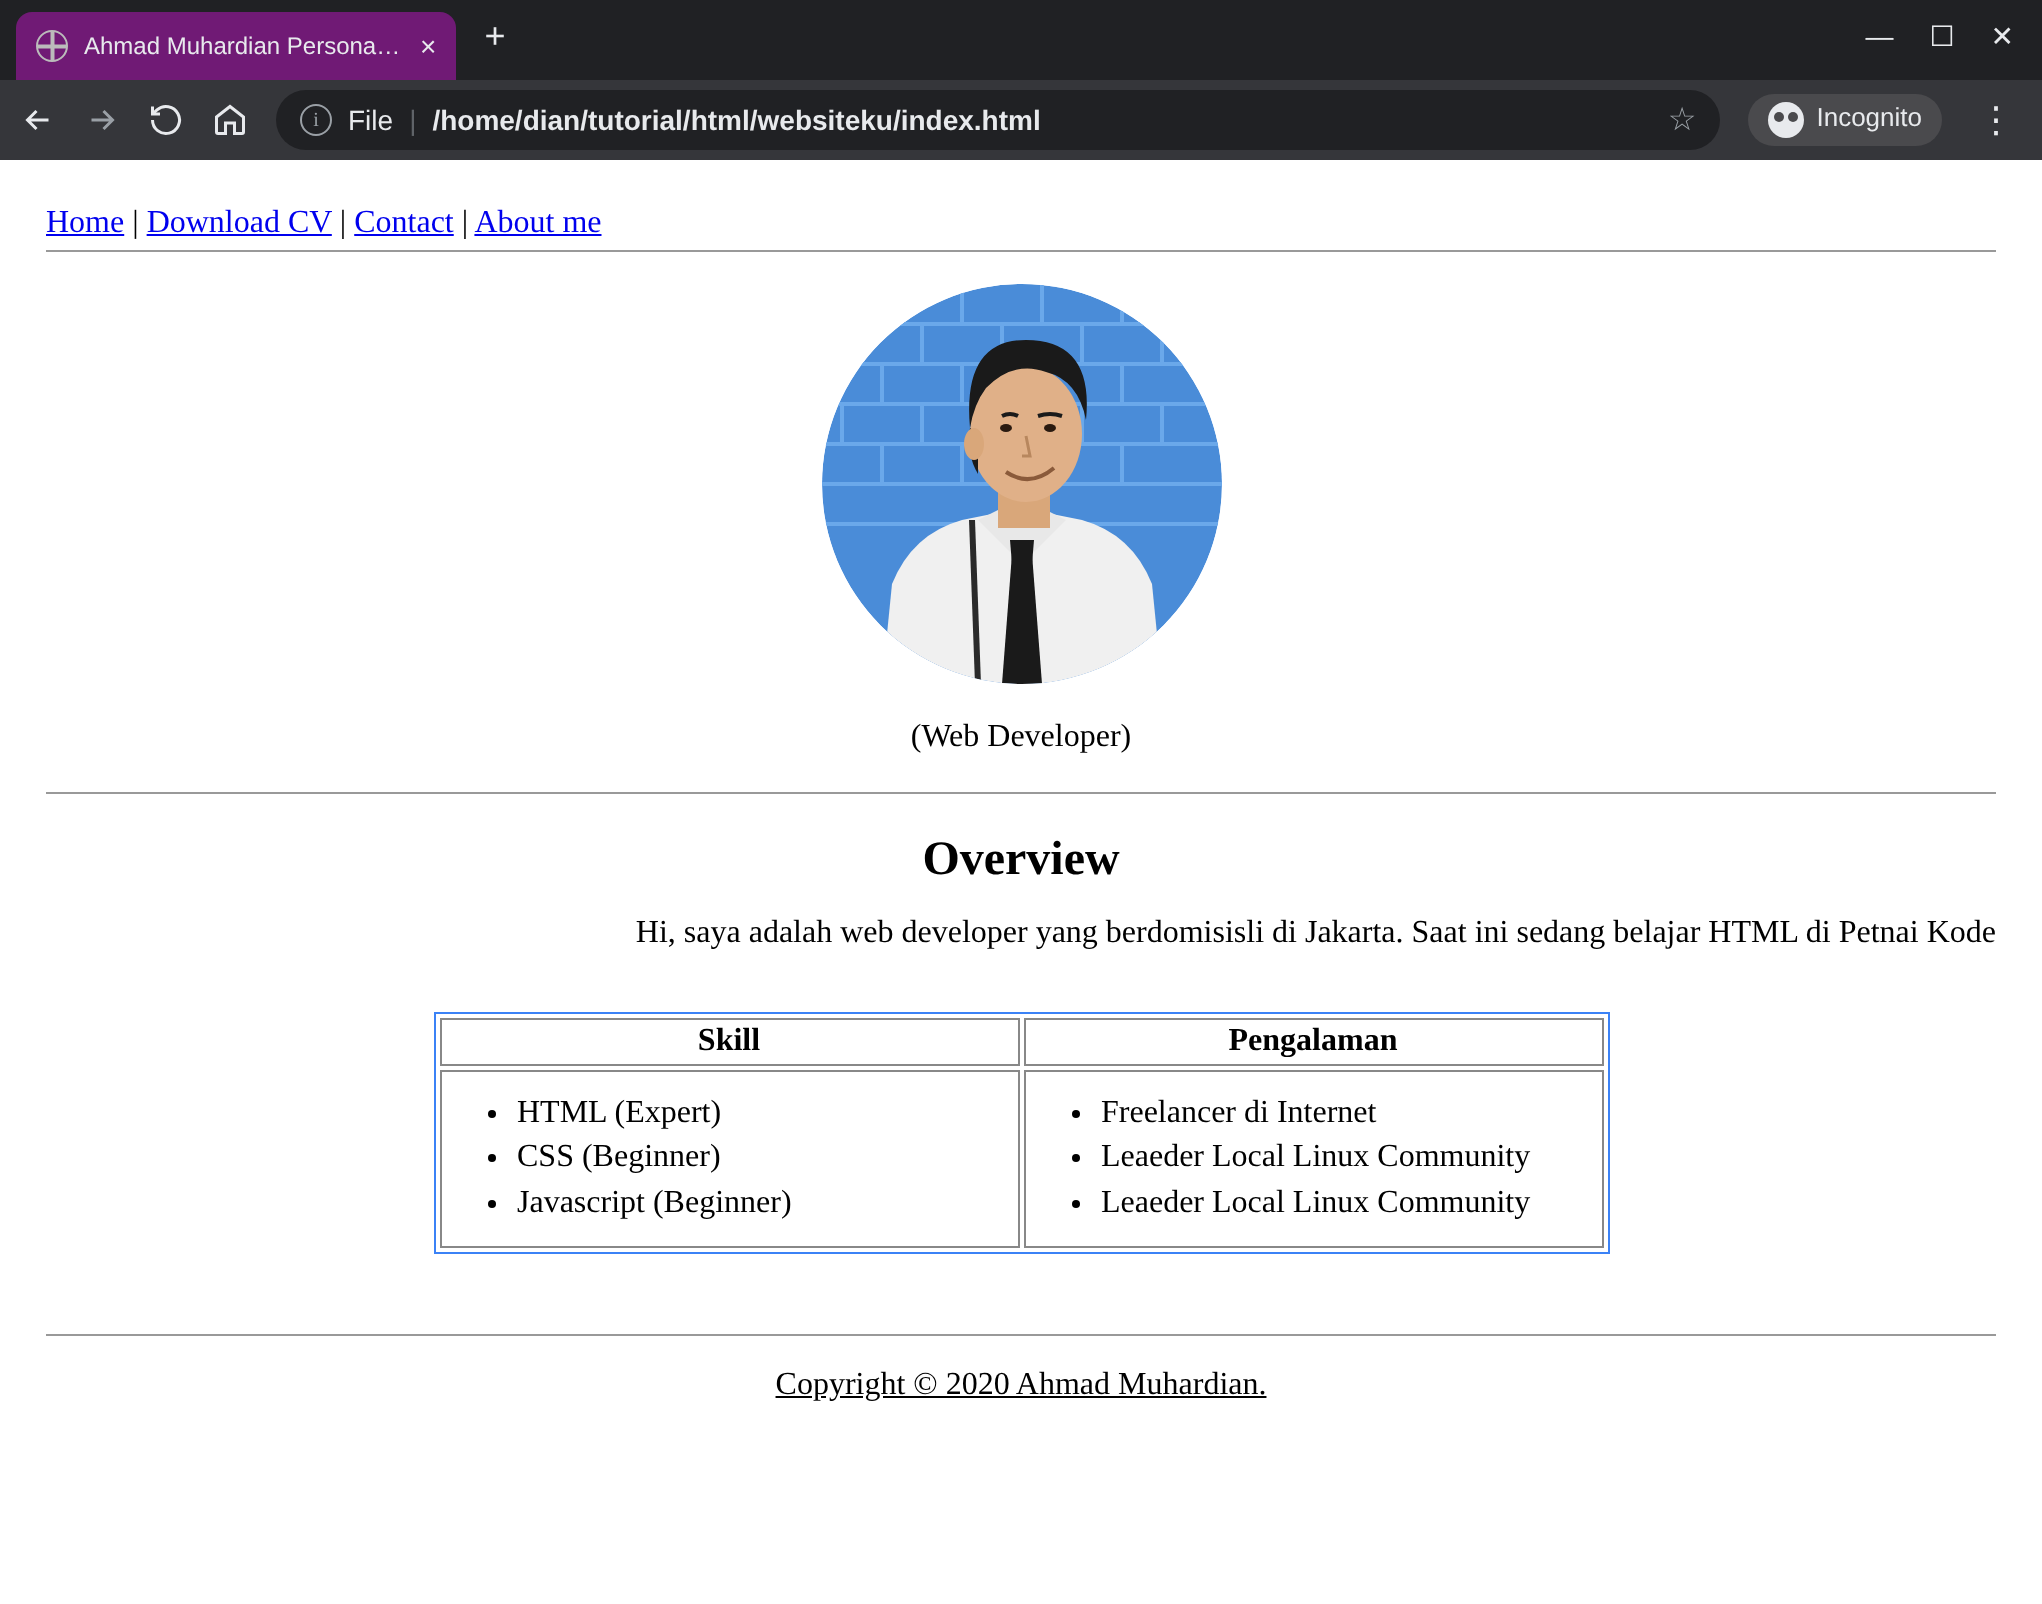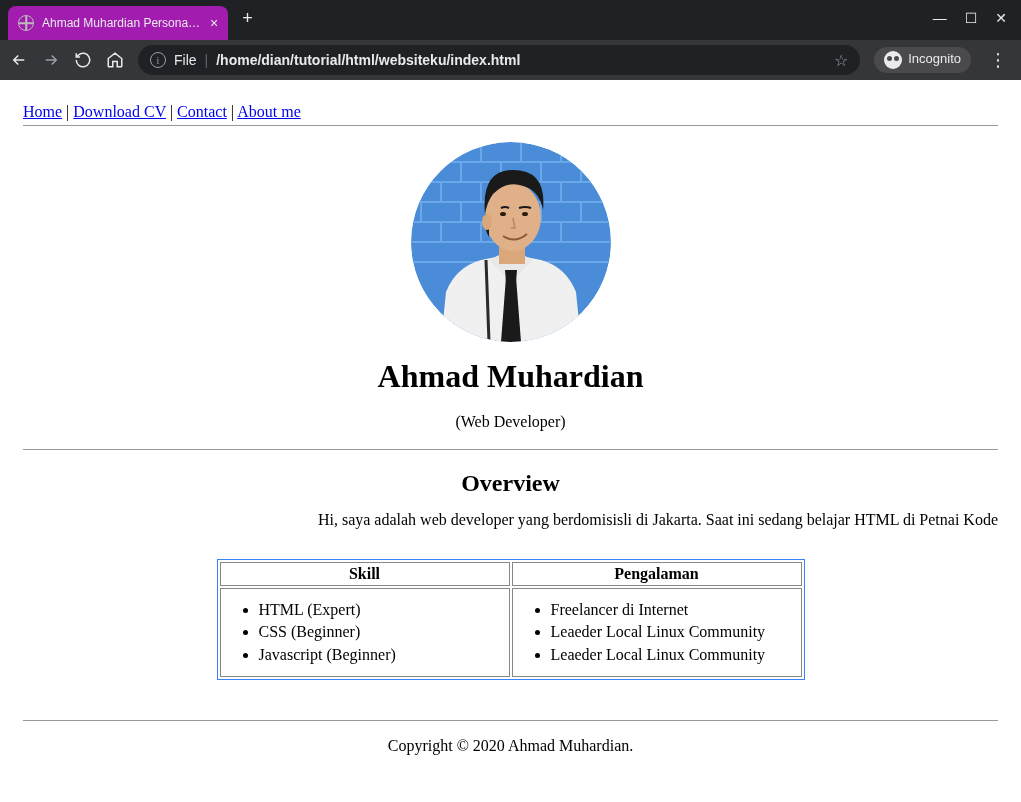--- a/index.html
+++ b/index.html
@@ -1,20 +1,20 @@
 <!DOCTYPE html>
 <html><head>
   <meta charset="utf-8">
   <style>
     * { box-sizing: border-box; margin: 0; padding: 0; }
     body { font-family: Arial, sans-serif; background: #0a0a0a; width: 1021px; height: 802px; overflow: hidden; }
 
     
     .titlebar { height: 40px; background: #202124; display: flex; align-items: flex-end; }
-    .tab { display: flex; align-items: center; background: #a21caf; height: 34px; margin-left: 8px; margin-top: 6px; border-radius: 8px 8px 0 0; padding: 0 10px; gap: 8px; min-width: 220px; }
+    .tab { display: flex; align-items: center; background: #701a75; height: 34px; margin-left: 8px; margin-top: 6px; border-radius: 8px 8px 0 0; padding: 0 10px; gap: 8px; min-width: 220px; }
     .tab-favicon { width: 16px; height: 16px; border-radius: 50%; border: 1.5px solid #bbb; position: relative; flex-shrink: 0; }
     .tab-favicon::before, .tab-favicon::after { content:""; position:absolute; background:#bbb; }
     .tab-favicon::before { left:0; right:0; top:50%; height:1.5px; transform:translateY(-50%); }
     .tab-favicon::after { top:0; bottom:0; left:50%; width:1.5px; transform:translateX(-50%); }
     .tab-title { color: #e8eaed; font-size: 12px; max-width: 160px; overflow: hidden; white-space: nowrap; text-overflow: ellipsis; }
     .tab-close { color: #e8eaed; font-size: 14px; line-height: 1; cursor: pointer; margin-left: auto; }
     .new-tab { color: #e8eaed; font-size: 18px; padding: 0 14px; cursor: pointer; align-self: center; margin-bottom: 4px; }
     .window-controls { margin-left: auto; display: flex; gap: 18px; padding-right: 14px; align-self: flex-start; margin-top: 10px; }
     .wc { color:#e8eaed; font-size: 14px; cursor: pointer; font-family: Arial; }
 
@@ -47,21 +47,21 @@
     h1 { font-size:32px; font-weight:bold; margin:16px 0 10px; }
     .subtitle { margin:18px 0; }
     h2 { font-size:24px; font-weight:bold; text-align:center; margin:20px 0 12px; }
     .overview-text { text-align:right; margin:14px 0 30px; }
     table { border-collapse: separate; border-spacing: 2px; margin: 16px auto; border: 1px solid #3b82f6; }
     th, td { border:1px solid #888; padding:2px 4px; vertical-align:top; }
     th { text-align:center; font-weight:bold; width:290px; }
     td { width:290px; padding:10px; }
     td ul { list-style:disc; padding-left:28px; }
     td li { line-height: 1.4; }
-    .footer { text-align:center; margin:16px 0; }
+    .footer { text-align:center; margin:16px 0;text-decoration:underline; }
     hr.big { margin-top:40px; }
   </style>
 </head>
 <body>
 
 <div class="titlebar">
   <div class="tab">
     <span class="tab-favicon"></span>
     <span class="tab-title">Ahmad Muhardian Personal W</span>
     <span class="tab-close">×</span>
@@ -187,21 +187,20 @@
 
             <ellipse cx="92" cy="72" rx="3" ry="2" fill="#2a1a10"></ellipse>
             <ellipse cx="114" cy="72" rx="3" ry="2" fill="#2a1a10"></ellipse>
             <path d="M 90 66 Q 94 64 98 66" stroke="#1a1a1a" stroke-width="2" fill="none"></path>
             <path d="M 108 66 Q 114 64 120 66" stroke="#1a1a1a" stroke-width="2" fill="none"></path>
             <path d="M 102 76 L 104 86 L 100 86" stroke="#b8875e" stroke-width="1.5" fill="none"></path>
             <path d="M 92 94 Q 104 102 116 92" stroke="#8a5a3a" stroke-width="2" fill="none"></path>
           </g>
         </svg>
       </div>
-      <h1>Ahmad Muhardian</h1>
       <p class="subtitle">(Web Developer)</p>
     </div>
 
     <hr>
 
     <h2>Overview</h2>
     <p class="overview-text">Hi, saya adalah web developer yang berdomisisli di Jakarta. Saat ini sedang belajar HTML di Petnai Kode</p>
 
     <table>
       <tbody>

